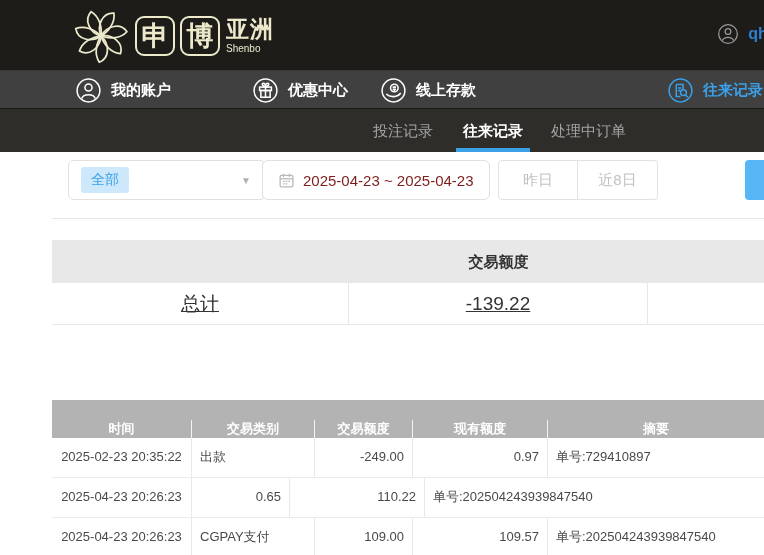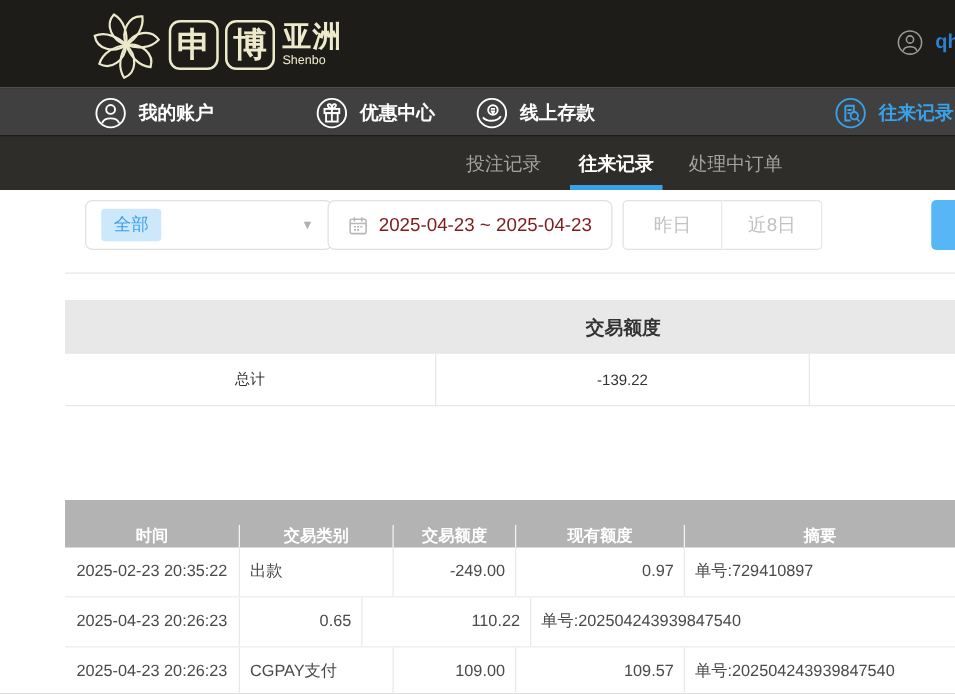--- a/index.html
+++ b/index.html
@@ -59,21 +59,21 @@
                 background:#57b7f6; border:none; border-radius:4px; cursor:pointer; }
   .hr-divider { position:absolute; top:218px; left:52px; width:712px; height:1px; background:#e6e6e6; }
 
   
   .summary { position:absolute; top:240px; left:52px; width:712px; }
   .summary-head { height:43px; background:#e8e8e8; position:relative; }
   .summary-head span { position:absolute; left:297px; width:299px; text-align:center; top:13px;
                        color:#333; font-size:15px; font-weight:bold; }
   .summary-row { display:flex; height:42px; border-bottom:1px solid #e8e8e8; }
   .summary-row .cell { display:flex; align-items:center; justify-content:center;
-                       color:#333; font-size:12px; border-right:1px solid #e8e8e8; }
+                       color:#333; font-size:19px; border-right:1px solid #e8e8e8;text-decoration:underline; }
   .summary-row .c1 { width:297px; }
   .summary-row .c2 { width:299px; }
   .summary-row .c3 { width:116px; border-right:none; }
 
   
   .records { position:absolute; top:400px; left:52px; width:712px; font-size:13px; }
   .rec-head { display:flex; height:38px; background:#b3b3b3;align-items:flex-end; }
   .rec-head .hcell { display:flex; align-items:center; justify-content:center; color:#fff;
                      font-weight:bold; border-right:1px solid rgba(255,255,255,.85); }
   .rec-head .hcell:last-child { border-right:none; }

